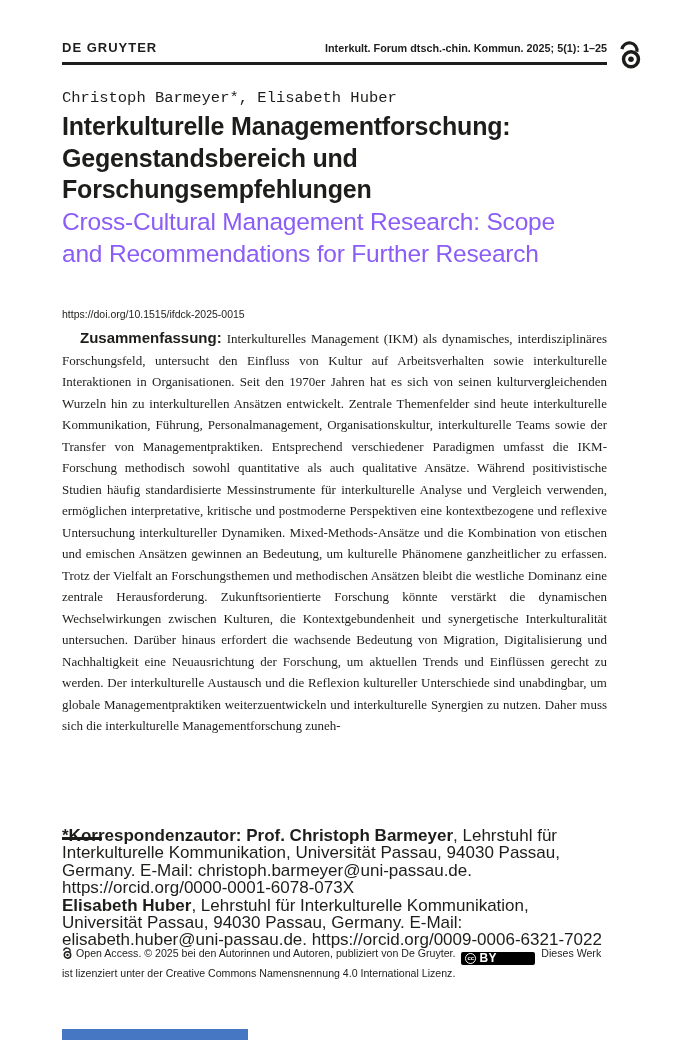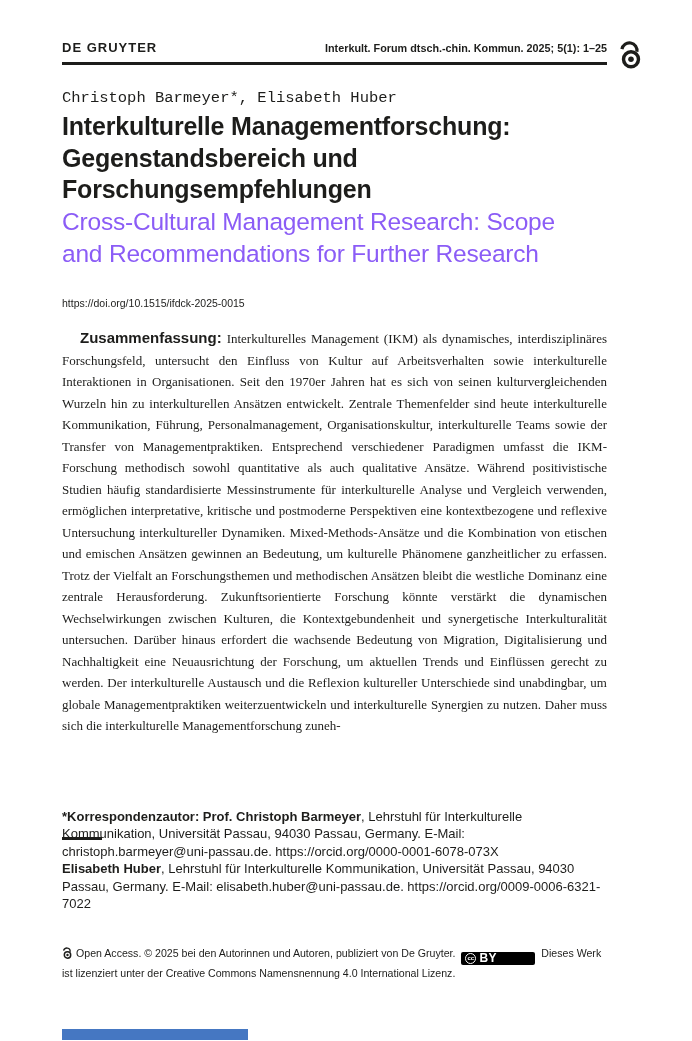--- a/index.html
+++ b/index.html
@@ -15,27 +15,27 @@
   
   .header-row{top:40px;display:flex;justify-content:space-between;align-items:baseline;}
   .publisher{font-size:13px;font-weight:bold;letter-spacing:1px;}
   .journal-ref{font-size:10.8px;font-weight:bold;}
   .header-rule{top:62px;height:2.5px;background:#1d1d1b;}
   .oa-icon-header{position:absolute;left:618px;top:39px;}
   
   .authors{top:89px;font-size:15.5px;font-family:Liberation Mono, monospace;}
   .title-de{top:111px;font-size:25px;line-height:31.5px;font-weight:bold;letter-spacing:-0.2px;}
   .title-en{top:206px;font-size:24.5px;line-height:31.5px;font-weight:normal;color:#8b5cf6;letter-spacing:-0.2px;}
-  .doi-line{top:297px;font-size:10.5px;}
+  .doi-line{top:308px;font-size:10.5px;}
   
   .abstract{top:327px;font-family:"Liberation Serif",serif;font-size:13px;line-height:21.5px;text-align:justify;}
   .abstract b{font-family:"Liberation Sans",sans-serif;font-size:15px;margin-left:18px;}
   
   .fn-rule{top:837px;width:40px;height:2.5px;background:#1d1d1b;}
-  .footnotes{top:808px;font-size:13px;line-height:17.4px;}
+  .footnotes{top:827px;font-size:17px;line-height:17.4px;}
   .footnotes p{margin:0;}
   
   .license{top:945px;width:552px;font-size:10.6px;line-height:16.5px;}
   .oa-icon-footer{display:inline-block;vertical-align:-3px;margin-right:3px;}
   .cc-badge{
     display:inline-flex;align-items:center;gap:3px;
     background:#000;border-radius:2px;
     width:66px;height:13px;padding:0 4px;
     vertical-align:-3px;margin:0 3px;
   }

